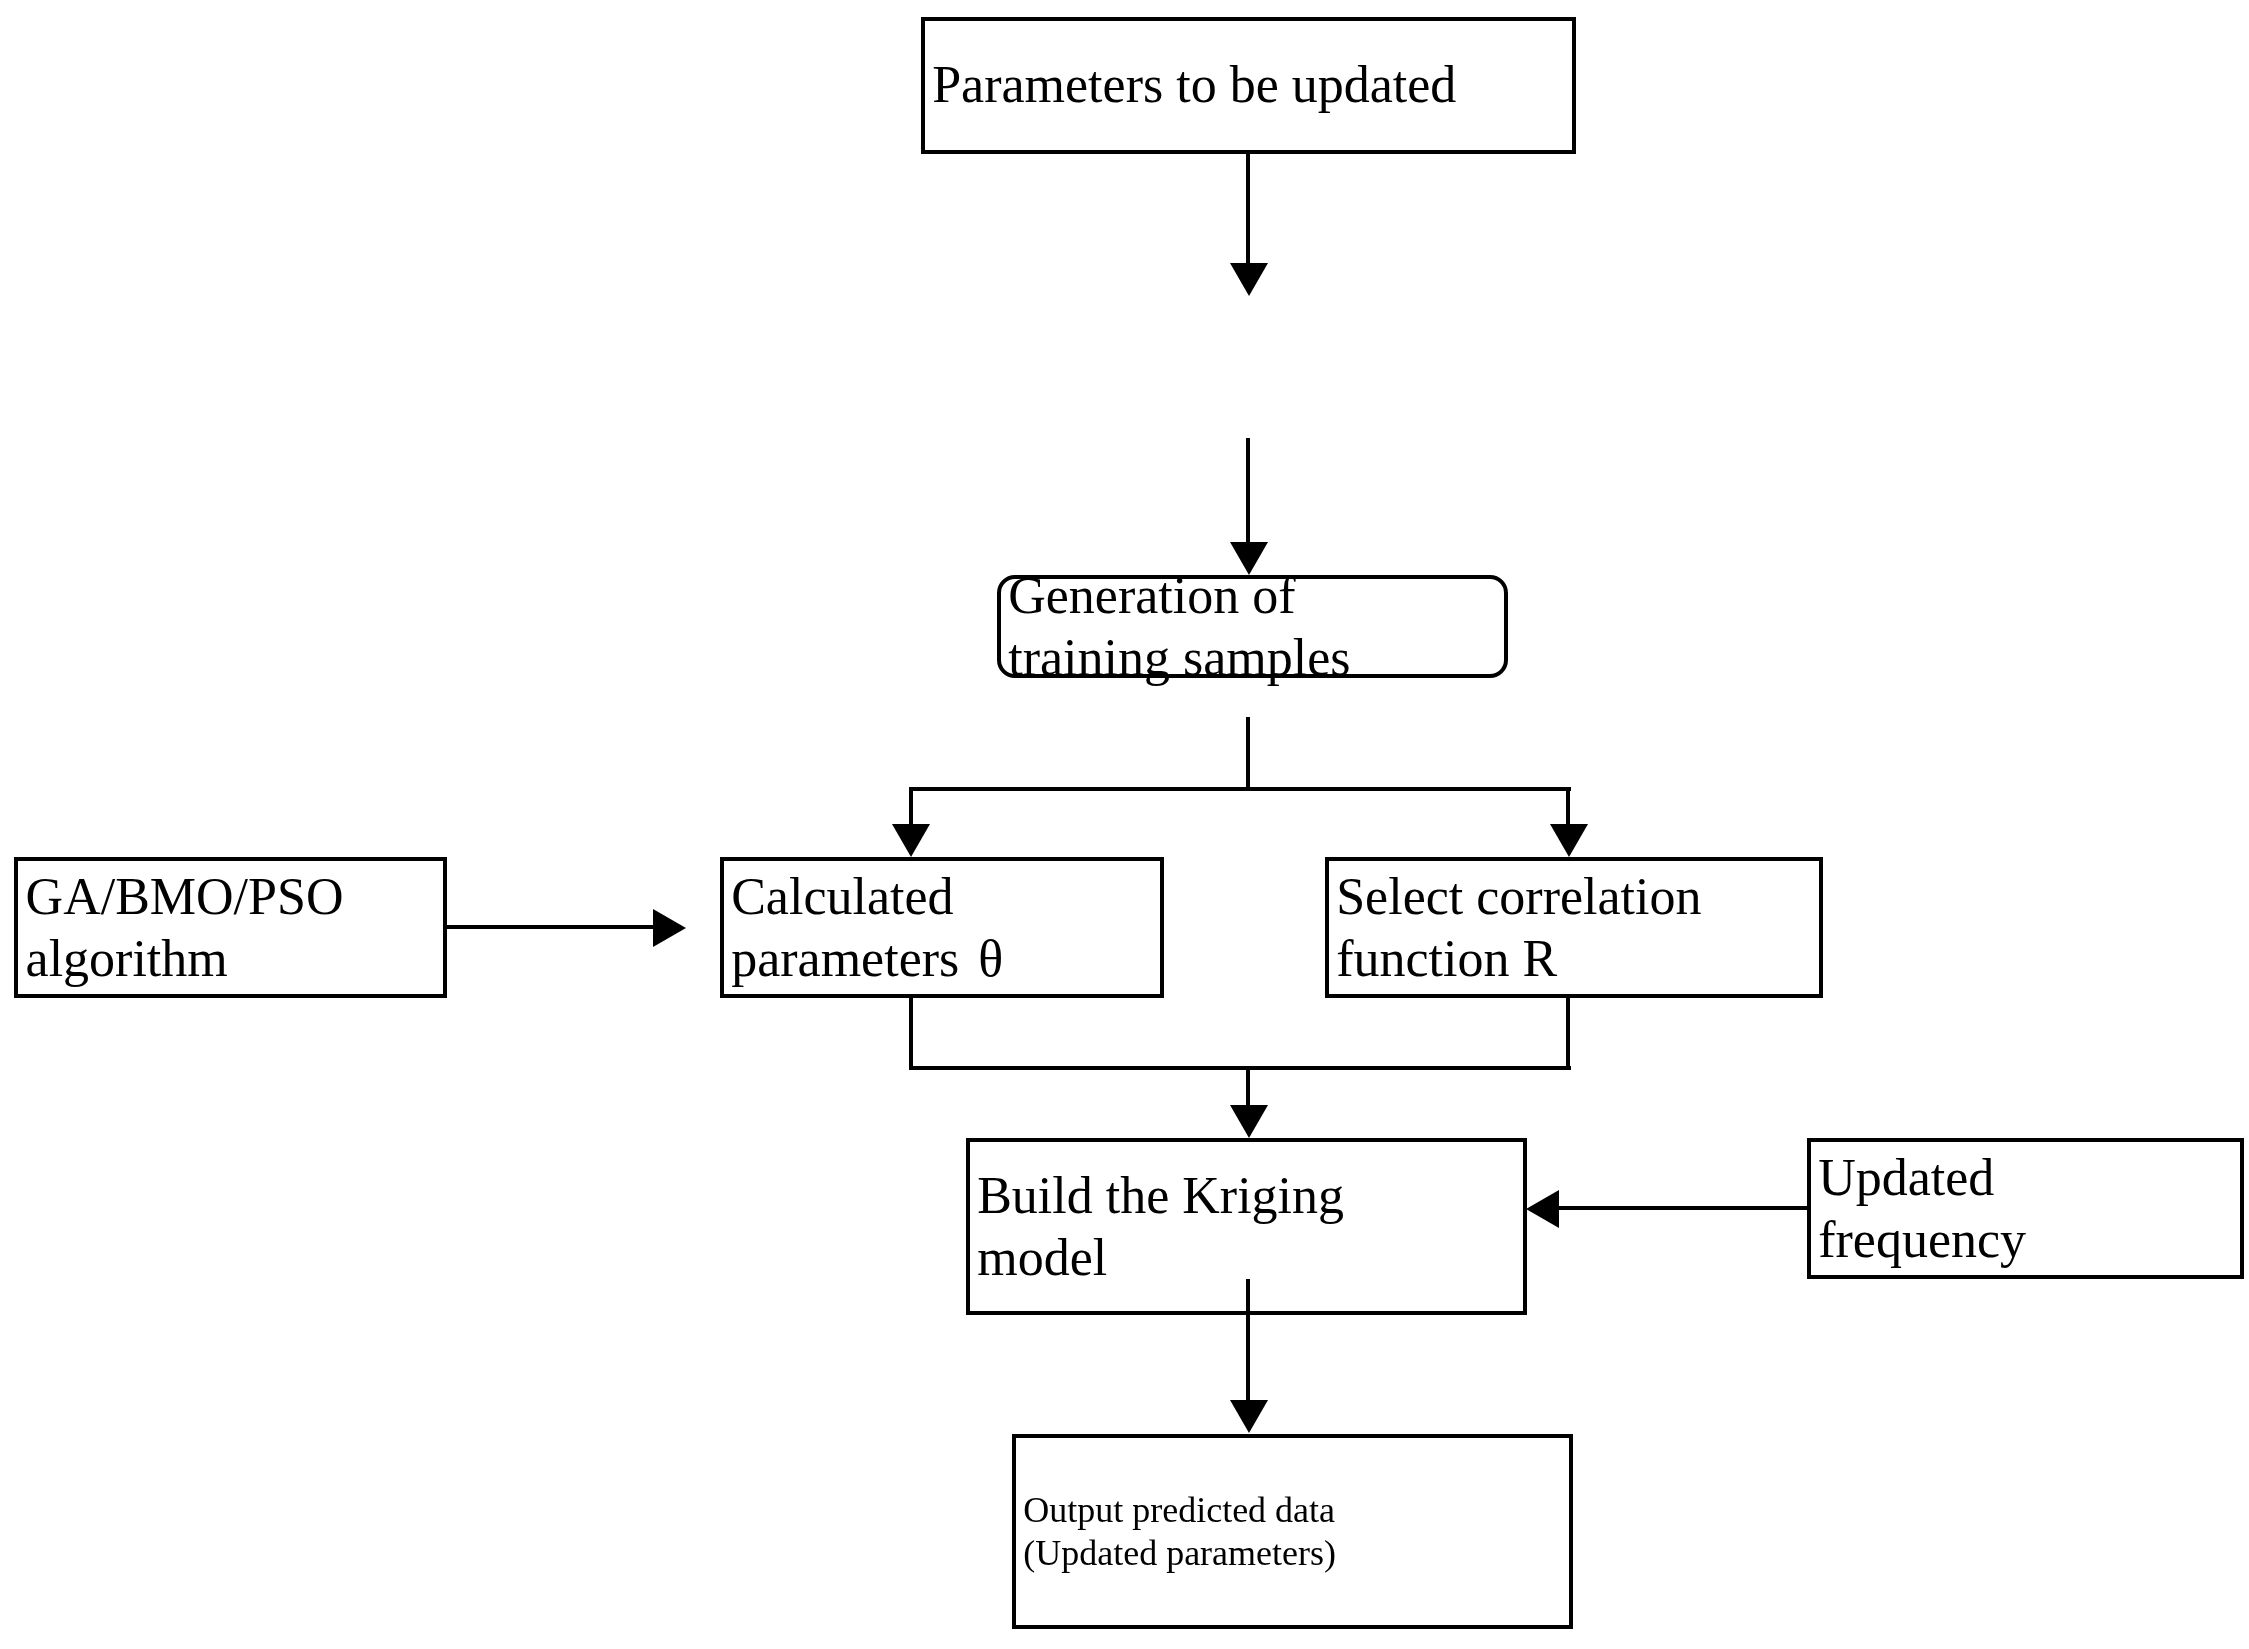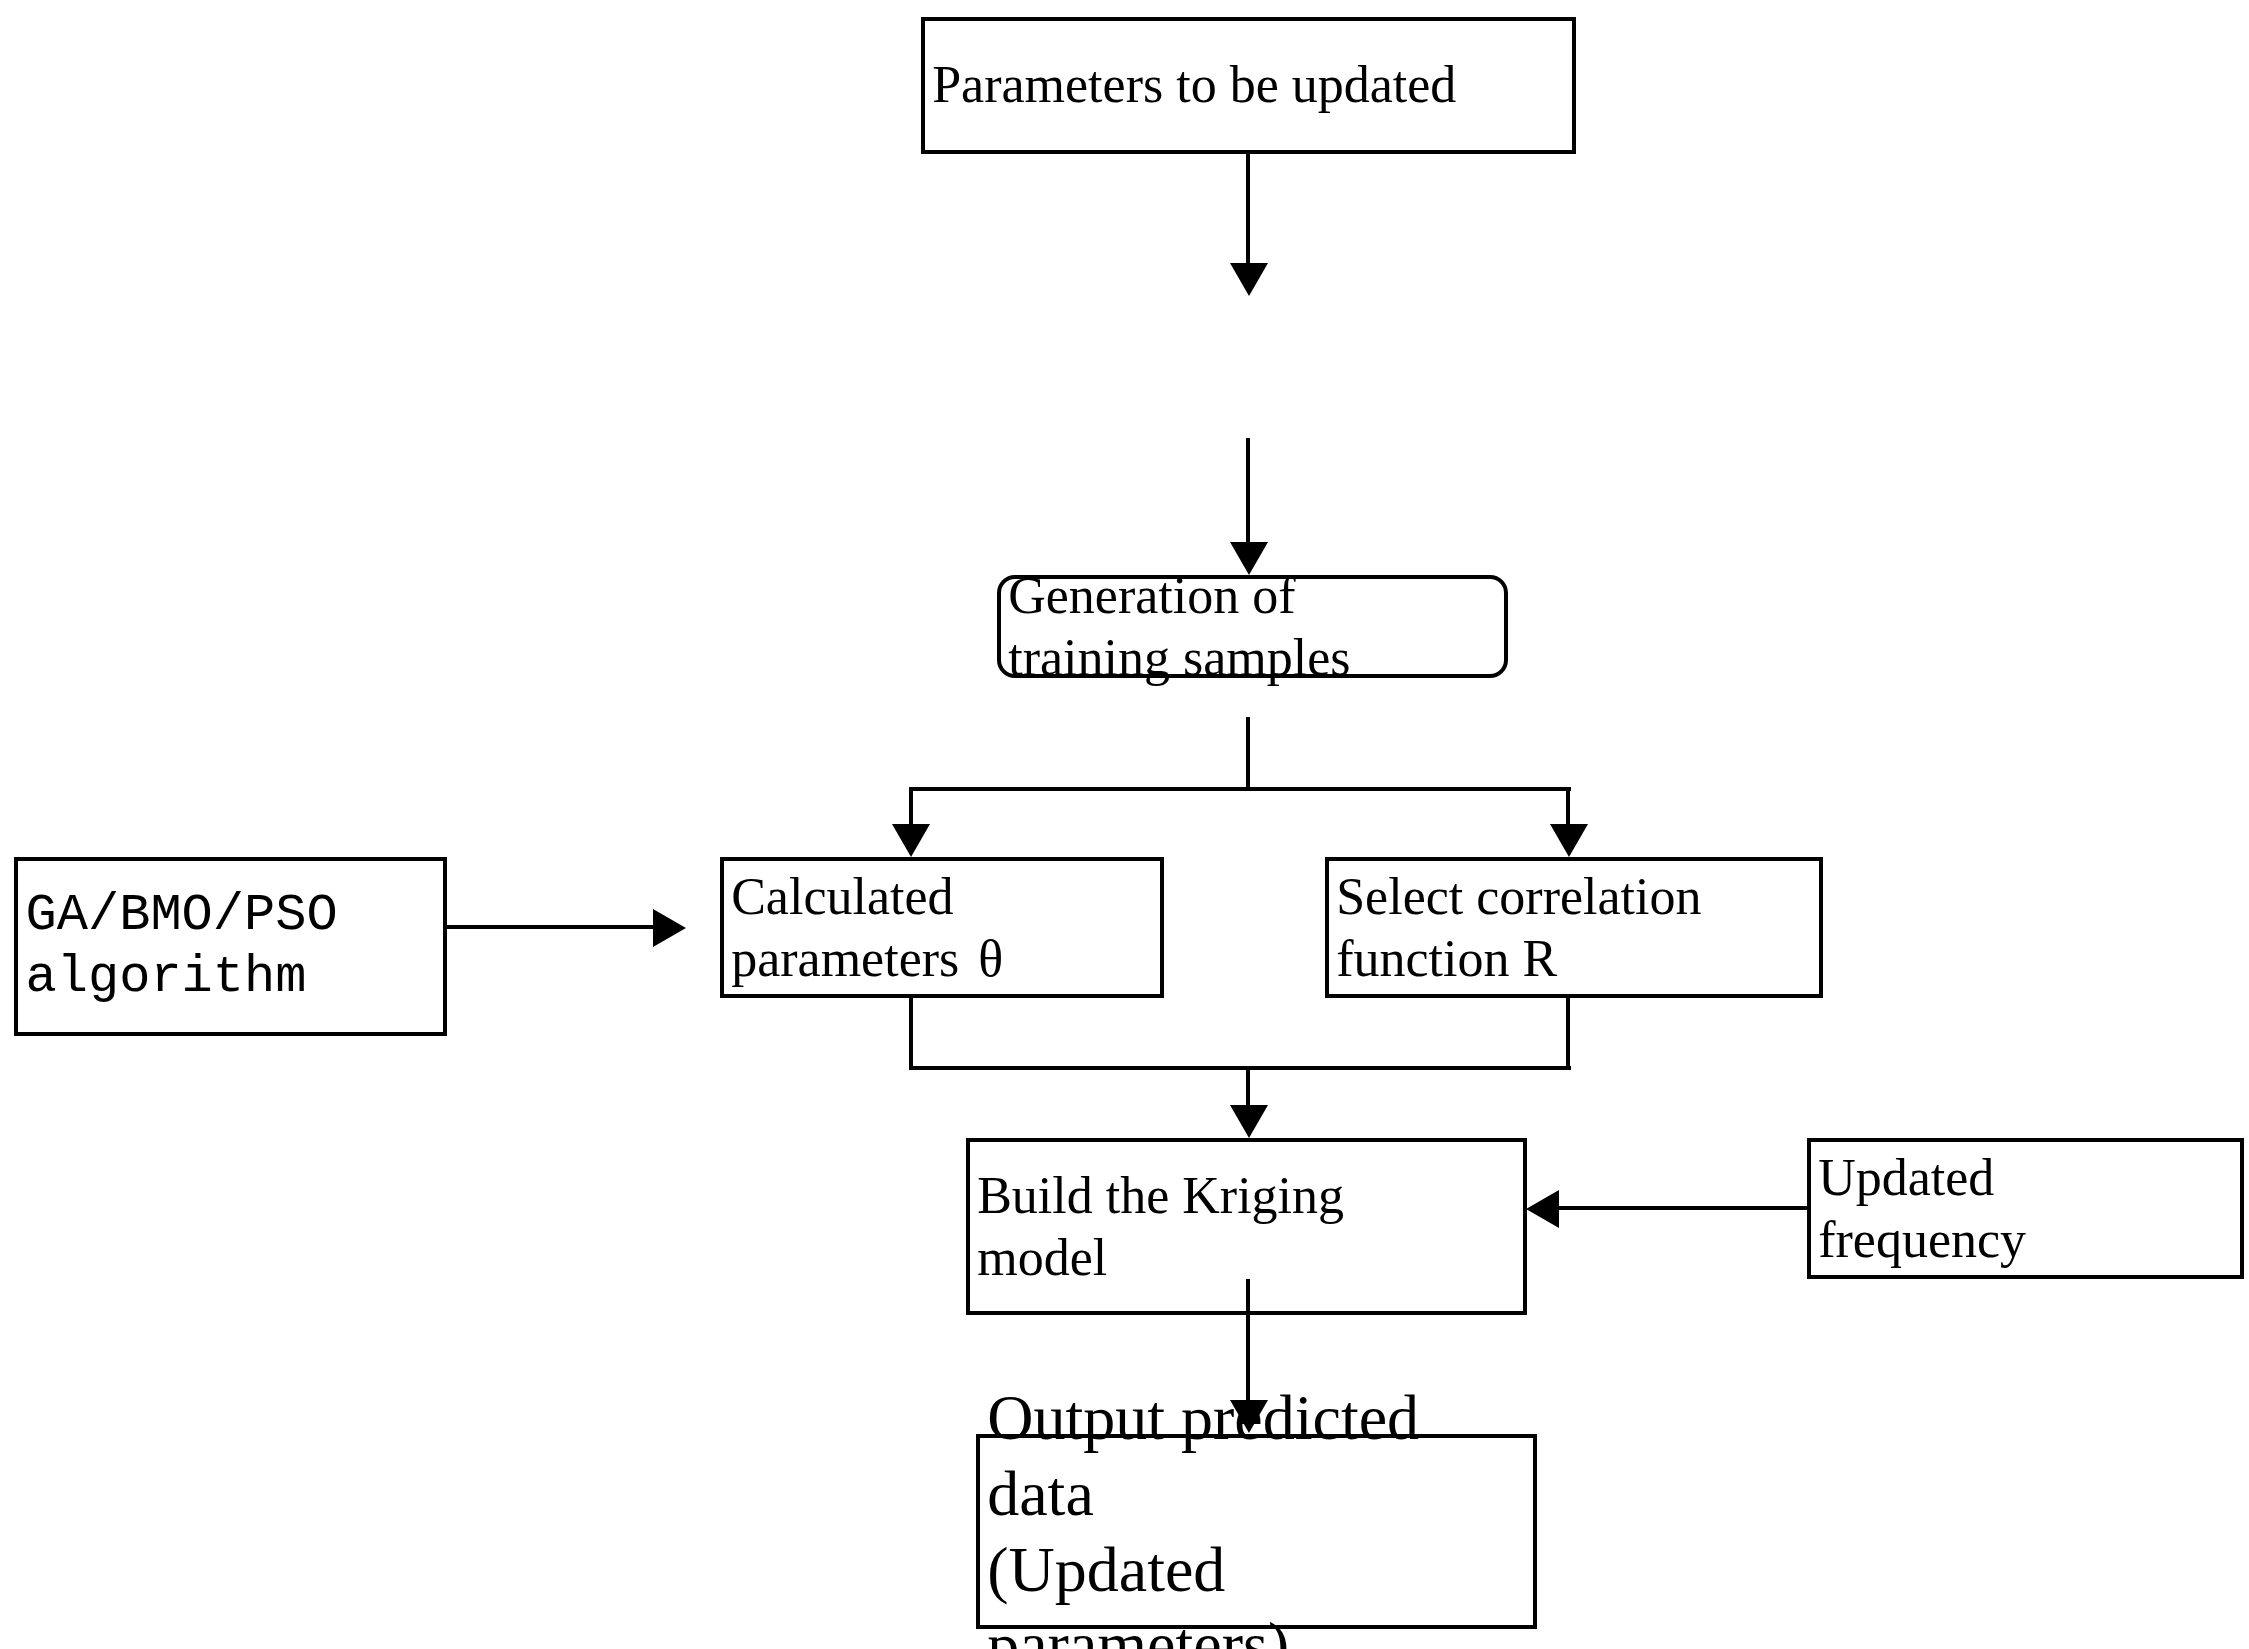--- a/index.html
+++ b/index.html
@@ -31,26 +31,26 @@
   }
   .node .label {
     display: block;
     width: 100%;
     white-space: pre-line;
   }
   
   #node-parameters      { left: 921px; top: 16.6px;   width: 655px;  height: 137px;  font-size: 52px; }
   #node-modal           { left: 903px; top: 297px;  width: 698px;  height: 141px;  font-size: 52px; }
   #node-generation      { left: 997px; top: 575px;  width: 511px;  height: 103px;  font-size: 52px; border-radius: 18px; }
-  #node-algorithm       { left: 14.4px;   top: 857px; width: 433px;  height: 179px;  font-size: 52px; font-family: Liberation Mono, monospace; }
+  #node-algorithm       { left: 14.4px;   top: 857px; width: 433px;  height: 141px;  font-size: 52px; }
   #node-calc-params     { left: 681px;  top: 857px; width: 444px;  height: 141px;  font-size: 52px; margin-left: 39px; }
   #node-correlation     { left: 1318px; top: 857px; width: 498px;  height: 141px;  font-size: 52px; margin-left: 7px; }
   #node-kriging         { left: 966px; top: 1138px; width: 561px;  height: 177px;  font-size: 52px; }
   #node-measured        { left: 1807px; top: 1138px; width: 437px;  height: 141px;  font-size: 52px; }
-  #node-output          { left: 976px; top: 1434px; width: 561px;  height: 195px;  font-size: 64px; }
+  #node-output          { left: 1012px; top: 1434px; width: 561px;  height: 195px;  font-size: 36px; }
 
   
   .vline, .hline {
     position: absolute;
     background: #000000;
   }
   .vline { width: 4.3px; }
   .hline { height: 4.3px; }
 
   .arrow-down, .arrow-up, .arrow-left, .arrow-right {

